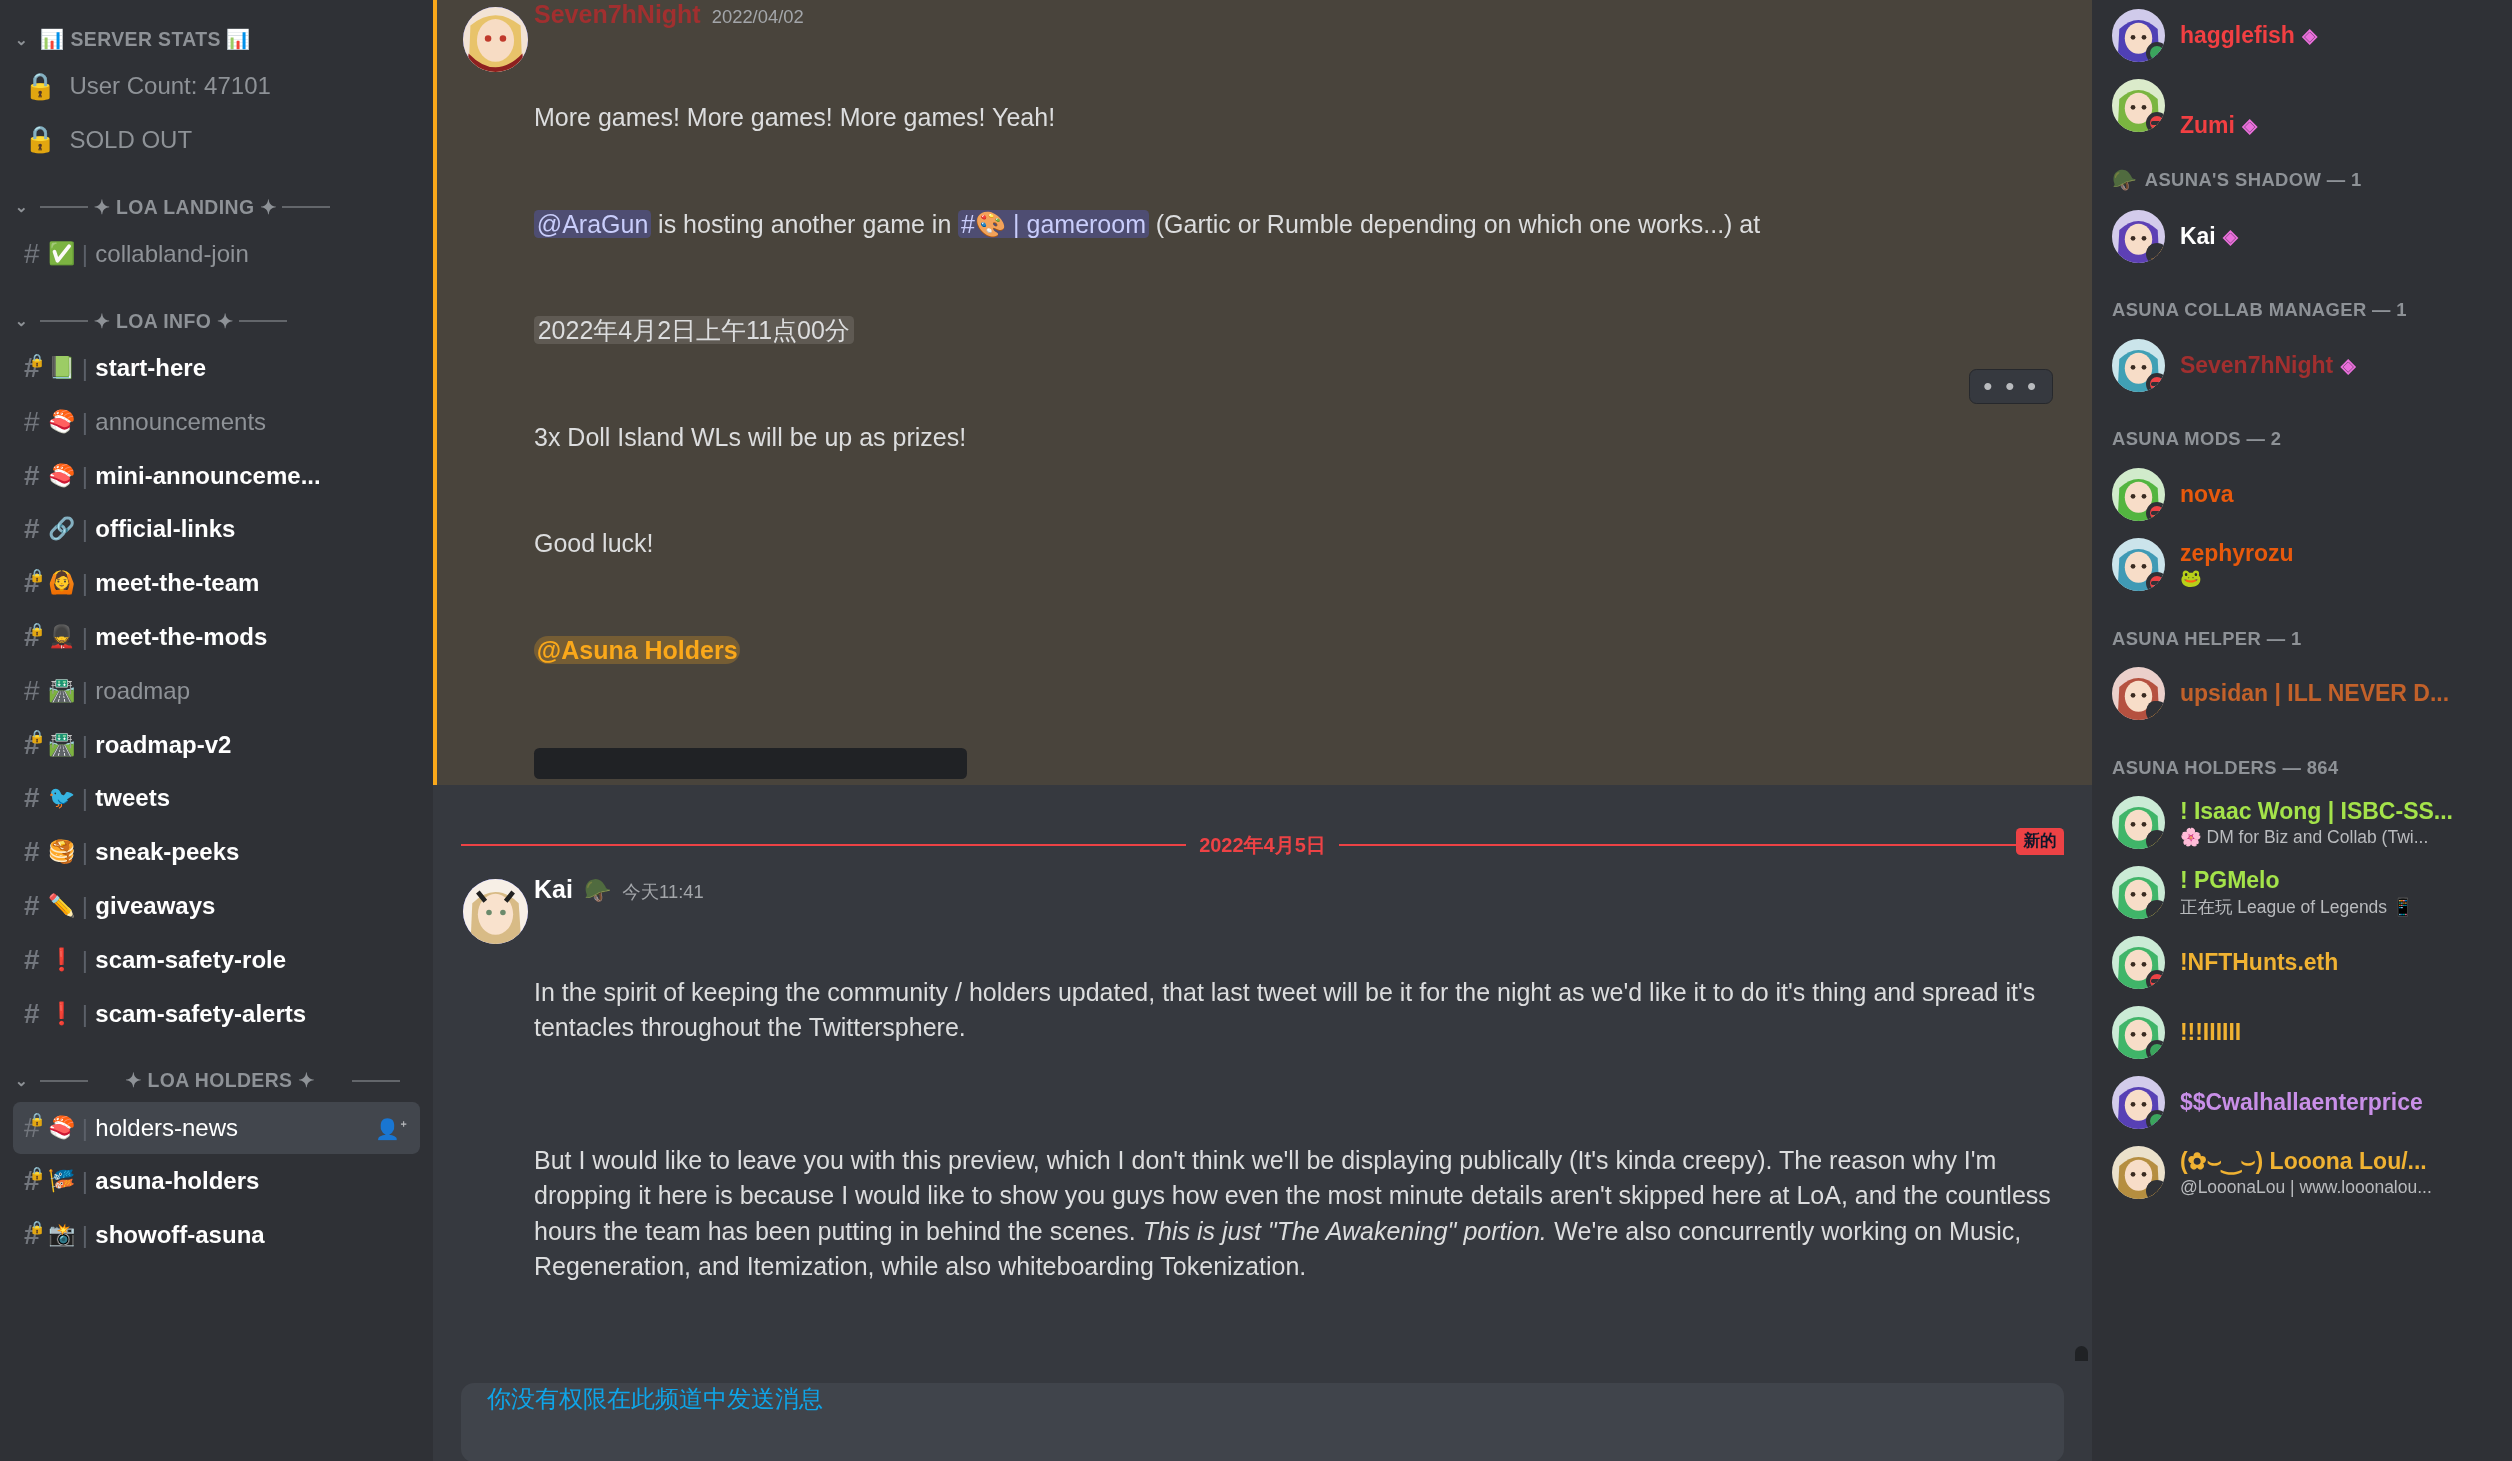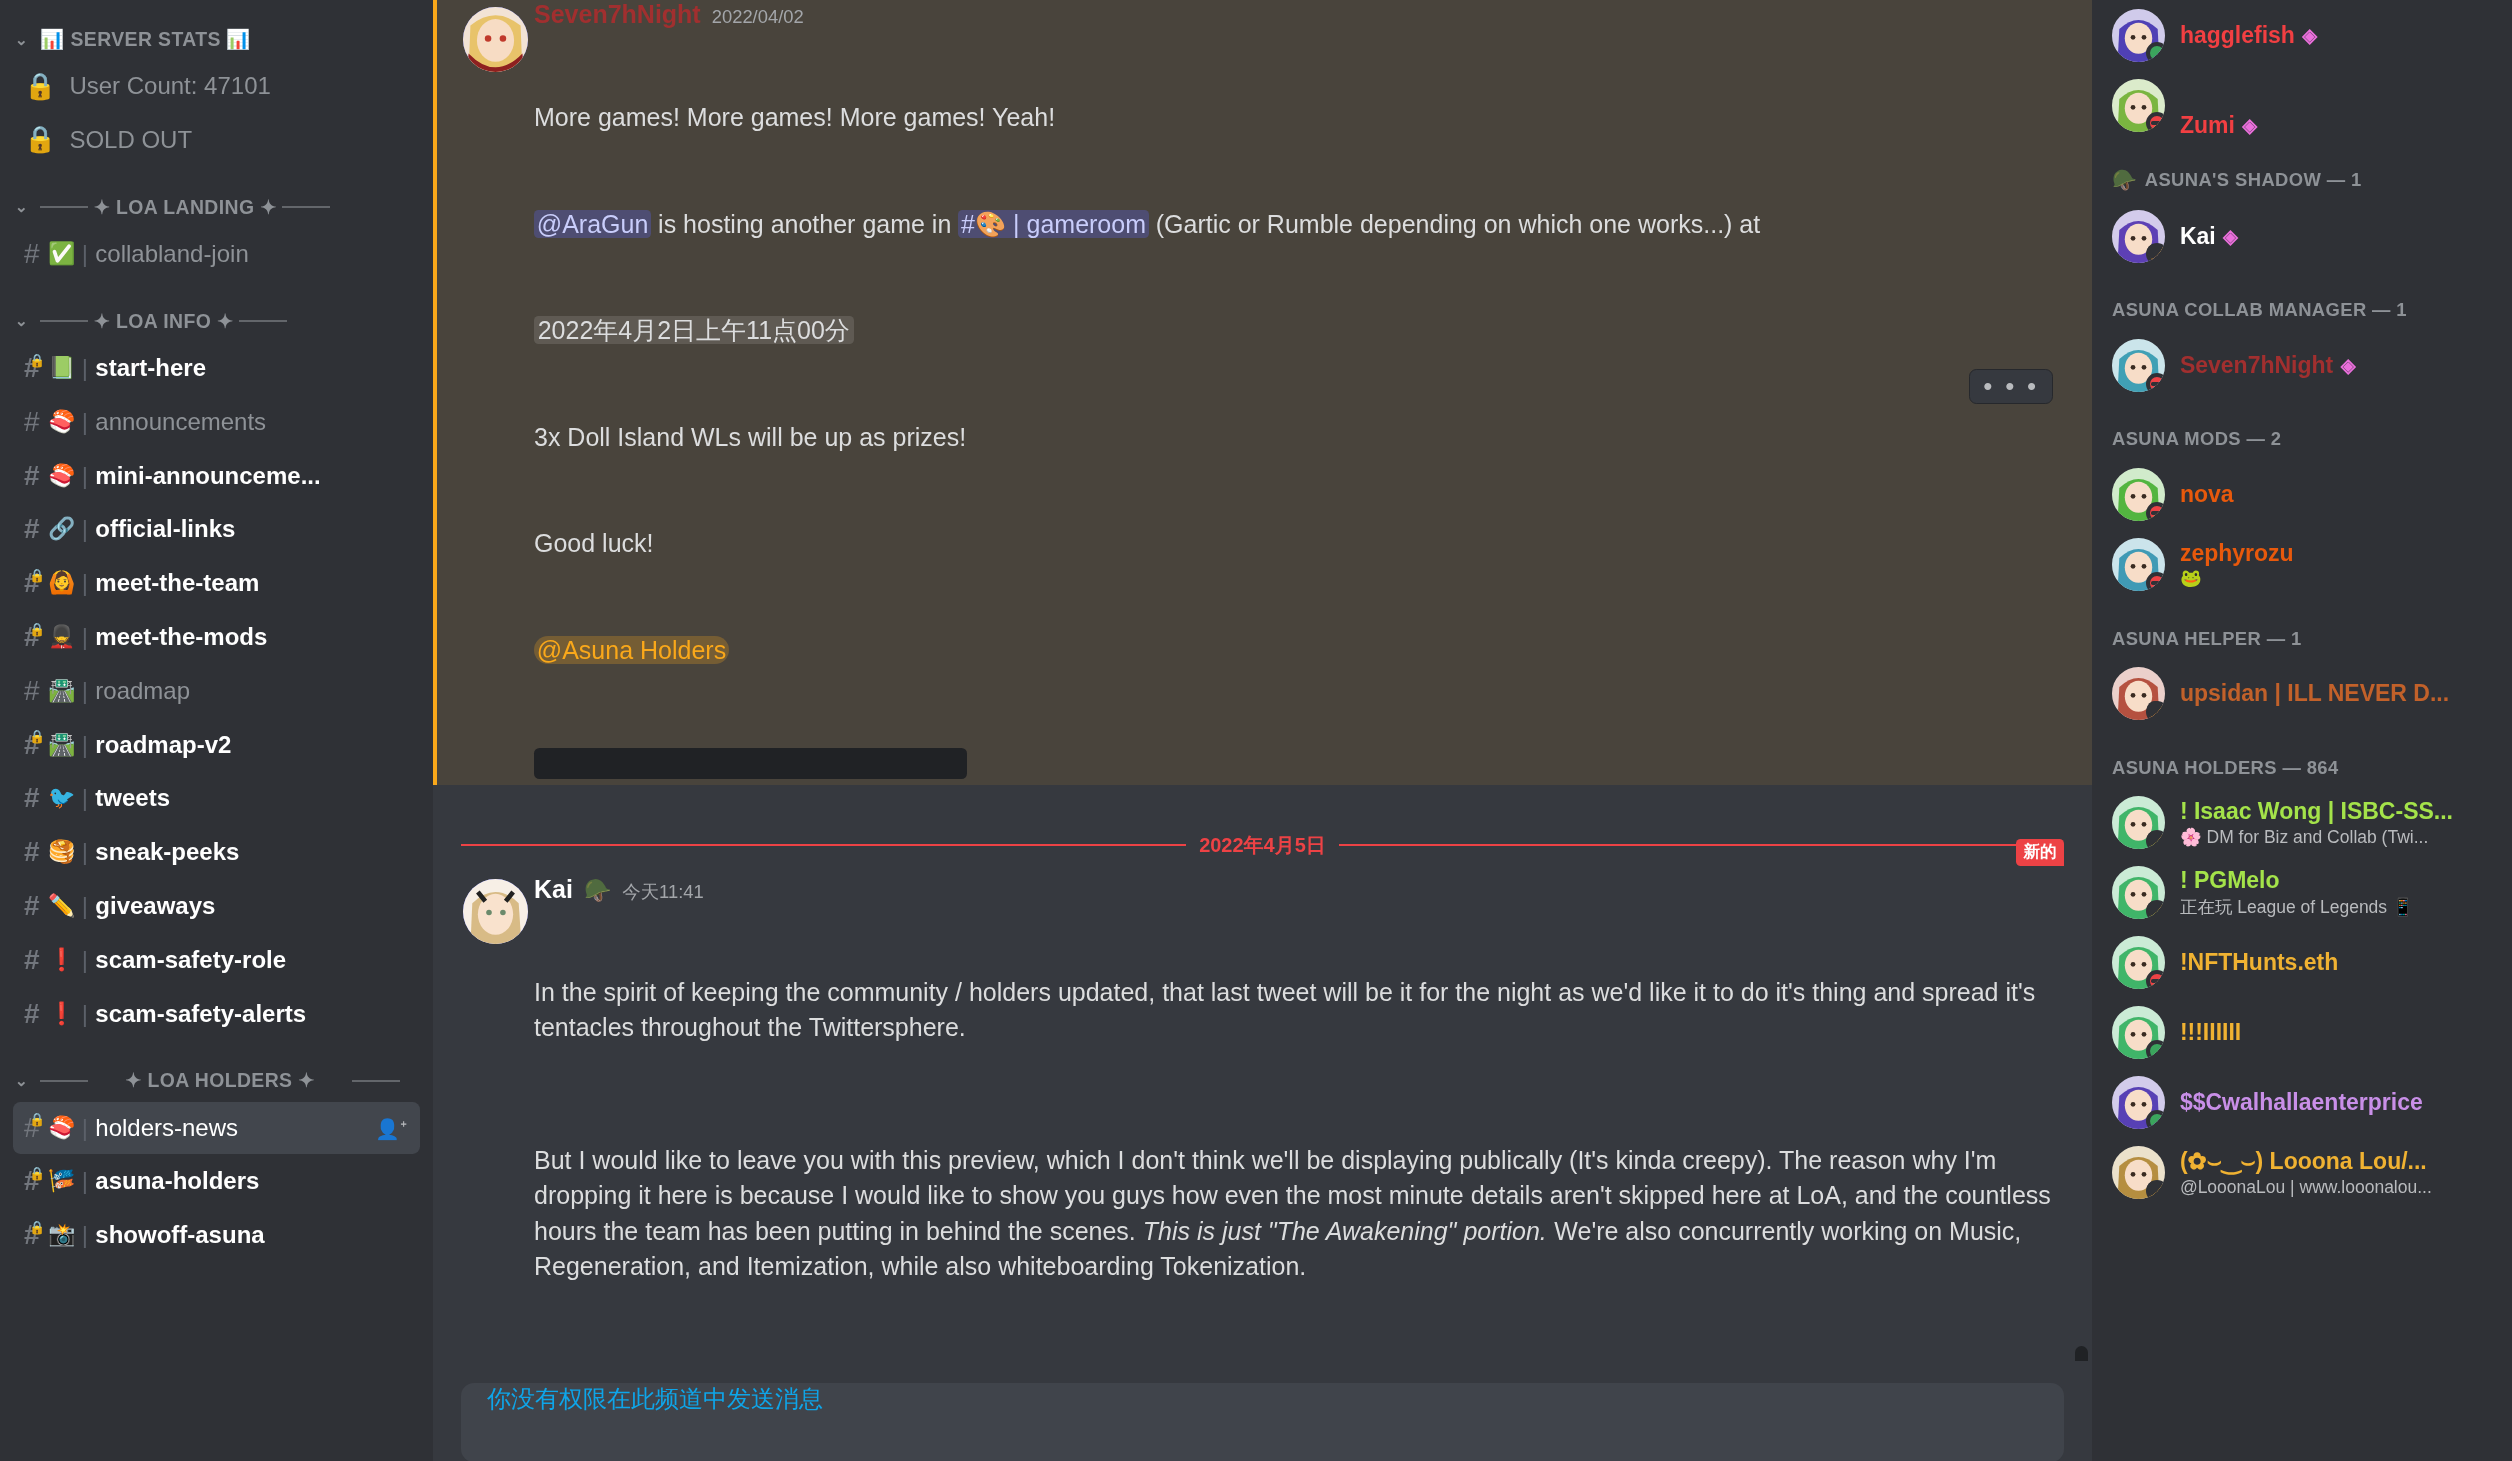--- a/index.html
+++ b/index.html
@@ -90,40 +90,40 @@
   .body {
     font-size: 25px; line-height: 1.42; color: #dcddde;
     white-space: pre-wrap; word-wrap: break-word;
   }
   .mention {
     background: rgba(88,101,242,.3); color: #c9cdfb;
     border-radius: 4.6px; padding: 0 2.8px; font-weight: 500;
   }
   .mention-role {
     background: rgba(250,168,26,.25); color: #faa81a;
-    border-radius: 14px; padding: 0 2.8px; font-weight: 400;
+    border-radius: 14px; padding: 0 2.8px; font-weight: 700;
   }
   .codeish {
     background: rgba(255,255,255,.12); border-radius: 4.6px; padding: 0 3.7px;
   }
   .emb-black { background: #202225; border-radius: 5.5px; height: 31px; }
 
   .divider {
     display: flex; align-items: center;
     margin: 40px 28px 0 28px;
     position: relative; height: 41px;
   }
   .divider .line { flex: 1; height: 1.8px; background: #ed4245; }
   .divider .dtext {
     color: #ed4245; font-size: 20px; font-weight: 600;
     padding: 0 13px; white-space: nowrap;
   }
   .newbadge {
-    position: absolute; right: 0; top: 14px;
-    background: #ed4245; color: #ffffff;
+    position: absolute; right: 0; top: 3px;
+    background: #ed4245; color: #0f172a;
     font-size: 16.6px; font-weight: 700;
     padding: 2.8px 7.4px; border-radius: 4.6px 4.6px 0 4.6px;
   }
   .hover-actions {
     position: absolute; right: 39px; top: 369px;
     background: #36393f; border: 0.9px solid #26282c;
     border-radius: 7.4px; padding: 7.4px 13px;
     color: #b9bbbe; font-size: 26px; line-height: .7; letter-spacing: 2.8px;
   }
 

